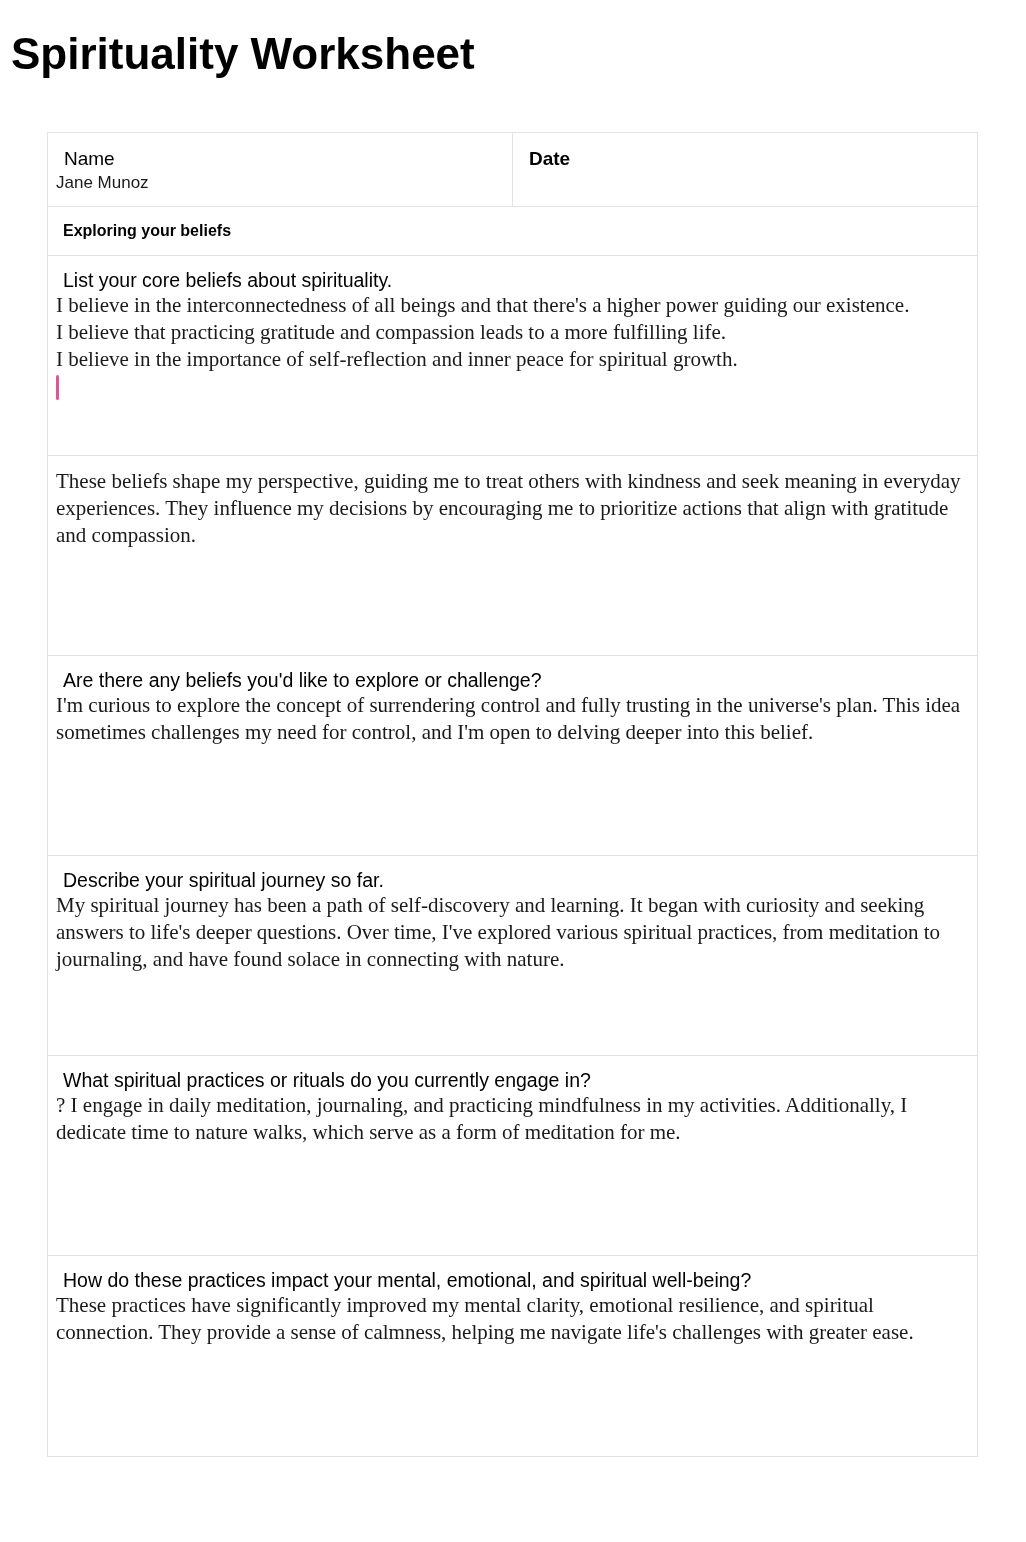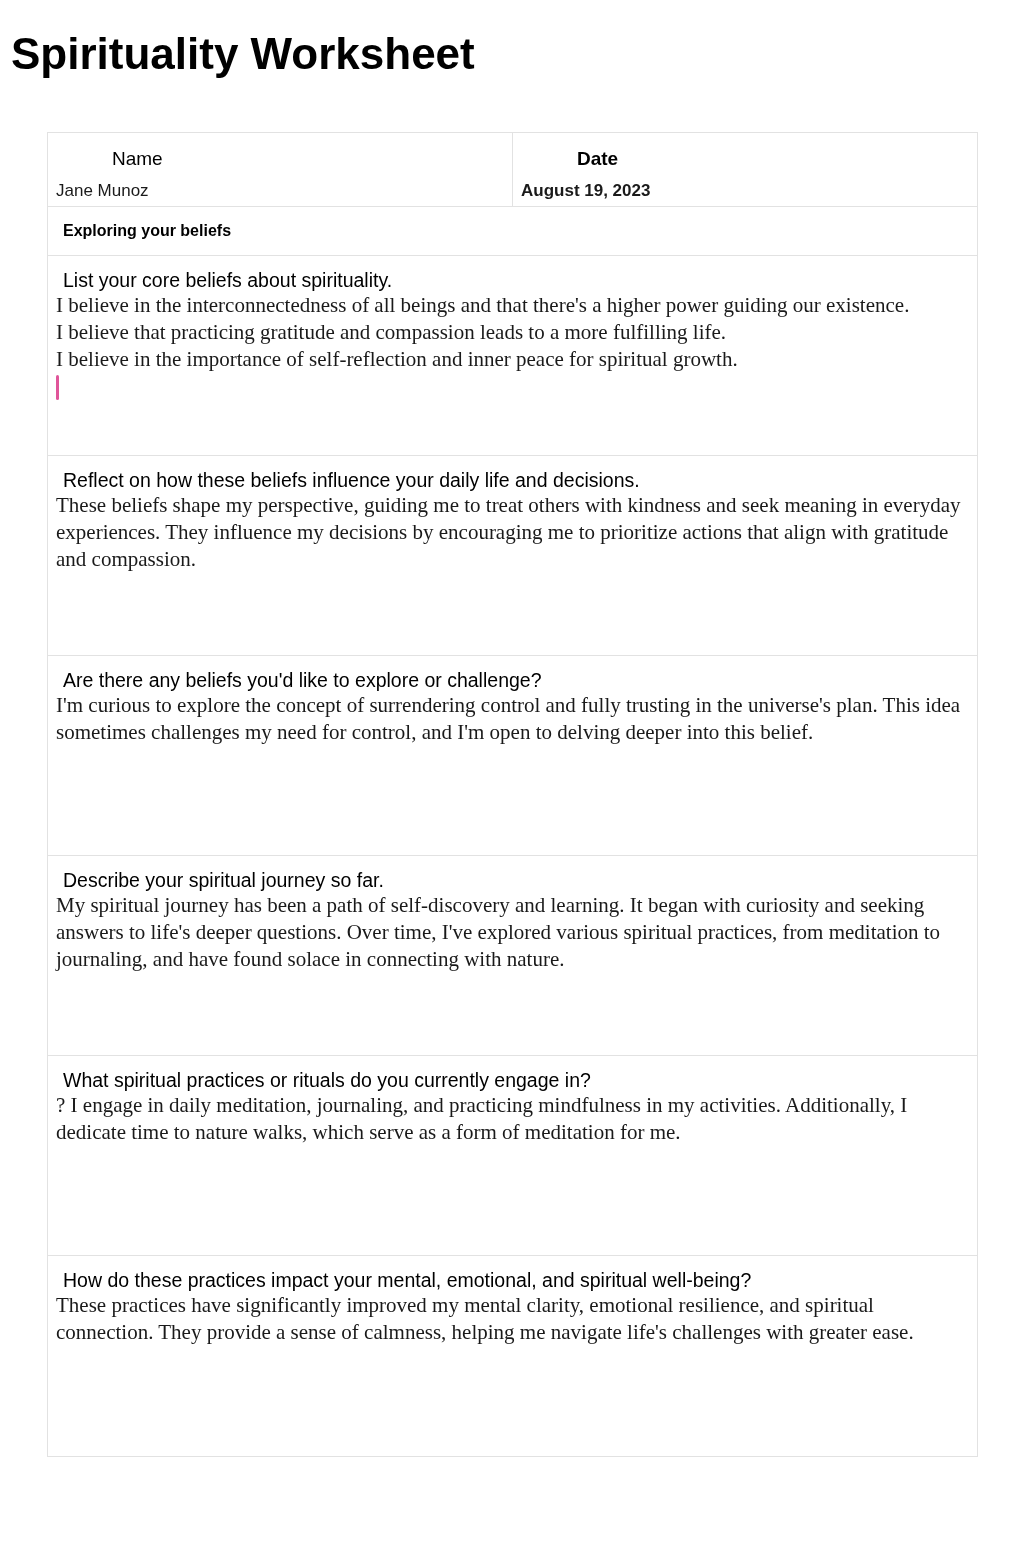--- a/index.html
+++ b/index.html
@@ -4,58 +4,56 @@
 <style>
   html, body { margin: 0; padding: 0; background: #ffffff; }
   body { width: 1026px; height: 1542px; position: relative; font-family: "Liberation Sans", sans-serif; color: #000; }
   .title { position: absolute; top: 28px; left: 11px; width: 1026px; font-size: 44px; font-weight: bold; line-height: 52px; }
   .sheet { position: absolute; left: 47px; top: 132px; width: 931px; border: 1px solid #e2e2e2; box-sizing: border-box; }
   .row { border-bottom: 1px solid #e2e2e2; box-sizing: border-box; position: relative; }
   .row:last-child { border-bottom: none; }
   .header-row { display: flex; height: 74px; }
   .header-cell { flex: 1; padding: 14px 0 0 8px; box-sizing: border-box; }
   .header-cell + .header-cell { border-left: 1px solid #e2e2e2; font-weight: bold; }
-  .label { font-size: 19px; line-height: 24px; padding-left: 8px; margin-left: 48px; }
-  .value-small { font-size: 17px; line-height: 24px; color: #1a1a1a; margin-top: 8px; }
+  .label { font-size: 19px; line-height: 24px; padding-left: 8px; }
+  .value-small { font-size: 17px; line-height: 24px; color: #1a1a1a; }
   .section-row { height: 49px; padding: 12px 0 0 15px; font-weight: bold; font-size: 16px; line-height: 24px; }
   .q-row { height: 200px; padding: 12px 10px 0 8px; }
   .q-label { font-size: 19.5px; line-height: 24px; padding-left: 7px; }
   .answer { font-size: 21px; line-height: 27px; color: #1a1a1a; white-space: pre-wrap; font-family: Liberation Serif, serif; }
   .caret { display: inline-block; width: 3px; height: 25px; background: #e0559a; border-radius: 2px; margin-top: 2px; }
 </style>
 </head>
 <body>
 
 <div class="title">Spirituality Worksheet</div>
 
 <div class="sheet">
 
   <div class="row header-row">
     <div class="header-cell">
       <div class="label">Name</div>
       <div class="value-small">Jane Munoz</div>
     </div>
     <div class="header-cell">
       <div class="label">Date</div>
-      <div class="value-small">August 19, 2023</div>
     </div>
   </div>
 
   <div class="row section-row">Exploring your beliefs</div>
 
   <div class="row q-row">
     <div class="q-label">List your core beliefs about spirituality.</div>
     <div class="answer">I believe in the interconnectedness of all beings and that there's a higher power guiding our existence.
 I believe that practicing gratitude and compassion leads to a more fulfilling life.
 I believe in the importance of self-reflection and inner peace for spiritual growth.</div>
     <span class="caret"></span>
   </div>
 
   <div class="row q-row">
-    <div class="q-label">Reflect on how these beliefs influence your daily life and decisions.</div>
     <div class="answer">These beliefs shape my perspective, guiding me to treat others with kindness and seek meaning in everyday experiences. They influence my decisions by encouraging me to prioritize actions that align with gratitude and compassion.</div>
   </div>
 
   <div class="row q-row">
     <div class="q-label">Are there any beliefs you'd like to explore or challenge?</div>
     <div class="answer">I'm curious to explore the concept of surrendering control and fully trusting in the universe's plan. This idea sometimes challenges my need for control, and I'm open to delving deeper into this belief.</div>
   </div>
 
 
   <div class="row q-row">

